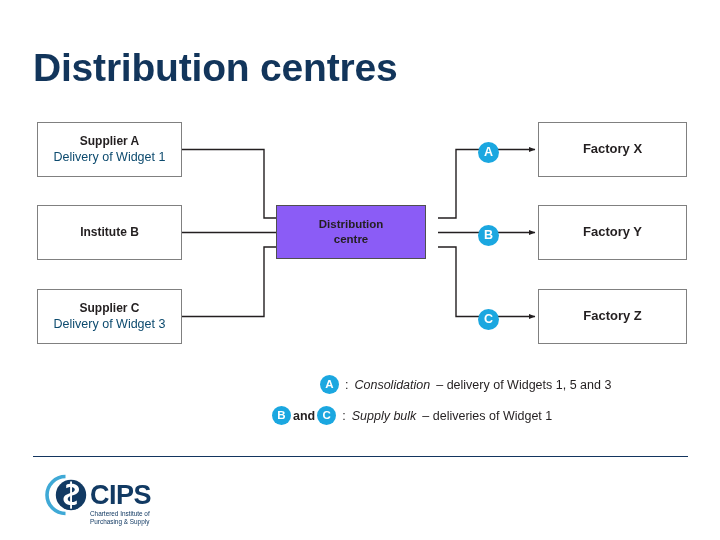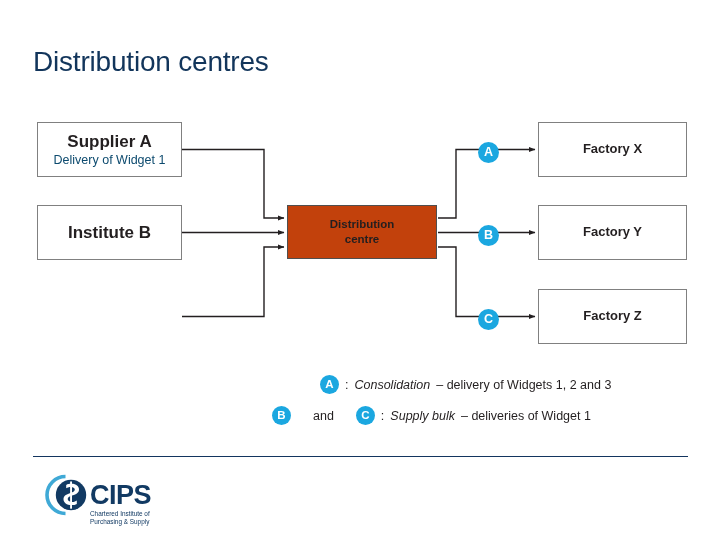--- a/index.html
+++ b/index.html
@@ -14,22 +14,22 @@
     overflow: hidden;
     font-family: "Liberation Sans", sans-serif;
     color: #231f20;
   }
 
   
   #slide-title {
     position: absolute;
     left: 33px;
     top: 46px;
-    font-size: 28px;
-    font-weight: normal;
+    font-size: 39px;
+    font-weight: bold;
     color: #12355b;
     letter-spacing: -0.2px;
     white-space: nowrap;
   }
 
   
   #diagram {
     position: absolute;
     left: 0;
     top: 105px;
@@ -52,21 +52,21 @@
     background: #ffffff;
     display: flex;
     flex-direction: column;
     align-items: center;
     justify-content: center;
     text-align: center;
     line-height: 1.28;
   }
   .node .line-strong {
     font-weight: bold;
-    font-size: 17px;
+    font-size: 12px;
     color: #231f20;
   }
   .node .line-normal {
     font-weight: normal;
     font-size: 12.5px;
     color: #0c4a6e;
   }
 
   .supplier { left: 37px; width: 145px; height: 55px; }
   #supplier-a { top: 17px; }
@@ -77,25 +77,25 @@
     left: 538px;
     width: 149px;
     height: 55px;
   }
   .factory .line-strong { font-size: 13px; }
   #factory-x { top: 17px; }
   #factory-y { top: 100px; }
   #factory-z { top: 184px; }
 
   #dc-node {
-    left: 287px;
+    left: 276px;
     top: 100px;
     width: 150px;
     height: 54px;
-    background: #c2410c;
+    background: #8b5cf6;
     border: 1px solid #4f4f4f;
   }
   #dc-node .line-strong { font-size: 11.5px; }
 
   
   .badge {
     position: absolute;
     width: 21px;
     height: 21px;
     border-radius: 50%;
@@ -139,21 +139,21 @@
     color: #ffffff;
     font-size: 11.5px;
     font-weight: bold;
     display: inline-flex;
     align-items: center;
     justify-content: center;
     line-height: 1;
     flex: 0 0 auto;
   }
   .legend-text { padding-left: 6px; }
-  .legend-conn { padding: 0 22px; }
+  .legend-conn { padding: 0 2px; font-weight: bold; }
   .legend-em { font-style: italic; }
 
   
   #footer-rule {
     position: absolute;
     left: 33px;
     top: 456px;
     width: 655px;
     height: 0;
     border-top: 1.6px solid #13355f;
@@ -196,20 +196,24 @@
 
   <div class="node supplier" id="supplier-a">
     <span class="line-strong">Supplier A</span>
     <span class="line-normal">Delivery of Widget 1</span>
   </div>
 
   <div class="node supplier" id="supplier-b">
     <span class="line-strong">Institute B</span>
   </div>
 
+  <div class="node supplier" id="supplier-c">
+    <span class="line-strong">Supplier C</span>
+    <span class="line-normal">Delivery of Widget 3</span>
+  </div>
 
   <div class="node" id="dc-node">
     <span class="line-strong">Distribution</span>
     <span class="line-strong">centre</span>
   </div>
 
   <div class="badge" id="badge-a">A</div>
   <div class="badge" id="badge-b">B</div>
   <div class="badge" id="badge-c">C</div>
 
@@ -225,21 +229,21 @@
     <span class="line-strong">Factory Z</span>
   </div>
 </div>
 
 <div id="legend">
 
   <div class="legend-row" id="legend-row-1">
     <span class="legend-badge">A</span>
     <span class="legend-text">:</span>
     <span class="legend-text legend-em">Consolidation</span>
-    <span class="legend-text">– delivery of Widgets 1, 2 and 3</span>
+    <span class="legend-text">– delivery of Widgets 1, 5 and 3</span>
   </div>
 
   <div class="legend-row" id="legend-row-2">
     <span class="legend-badge">B</span>
     <span class="legend-conn">and</span>
     <span class="legend-badge">C</span>
     <span class="legend-text">:</span>
     <span class="legend-text legend-em">Supply bulk</span>
     <span class="legend-text">– deliveries of Widget 1</span>
   </div>

